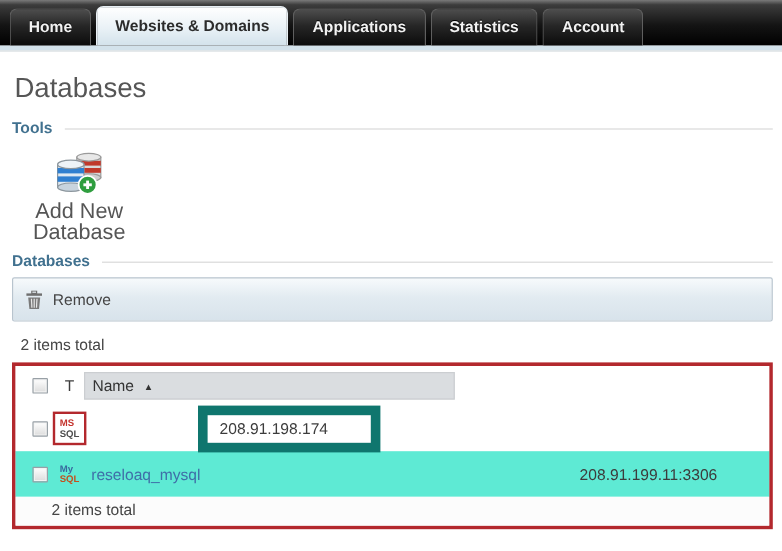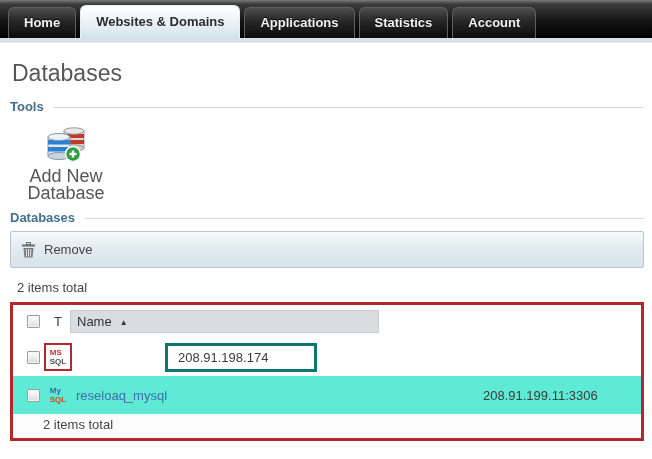--- a/index.html
+++ b/index.html
@@ -132,21 +132,21 @@
   .db-link { color: #3f6fa8; text-decoration: none; cursor: pointer; }
 
   .dbtype { font-size: 8px; font-weight: bold; line-height: 9px; letter-spacing: 0; }
   .dbtype .l1-mssql { color: #c4332d; display: block; }
   .dbtype .l2-mssql { color: #4d4d4d; display: block; }
   .dbtype .l1-mysql { color: #39699e; display: block; }
   .dbtype .l2-mysql { color: #c4501e; display: block; }
 
   .red-box-icon { border: 2px solid #b3282d; padding: 3px 4px; }
   .red-box-ip {
-    border: 3px solid #0f766e;
+    border: 8px solid #0f766e;
     width: 152px;
     padding: 4px 0 4px 10px;
   }
 </style>
 </head>
 <body>
 
 <div class="navbar">
   <div class="tab">Home</div>
   <div class="tab active">Websites &amp; Domains</div>

